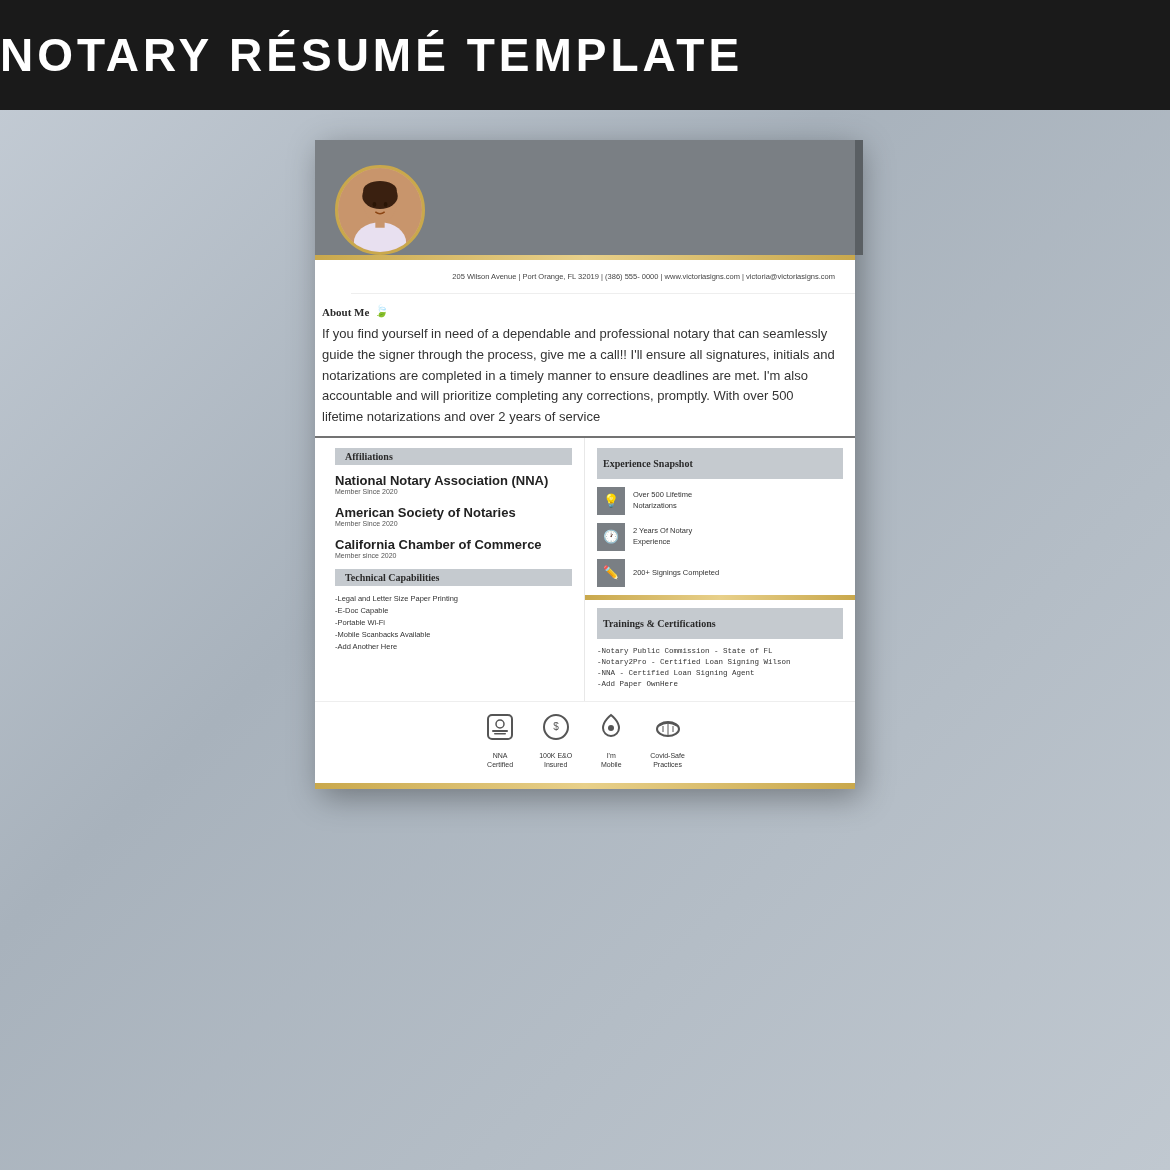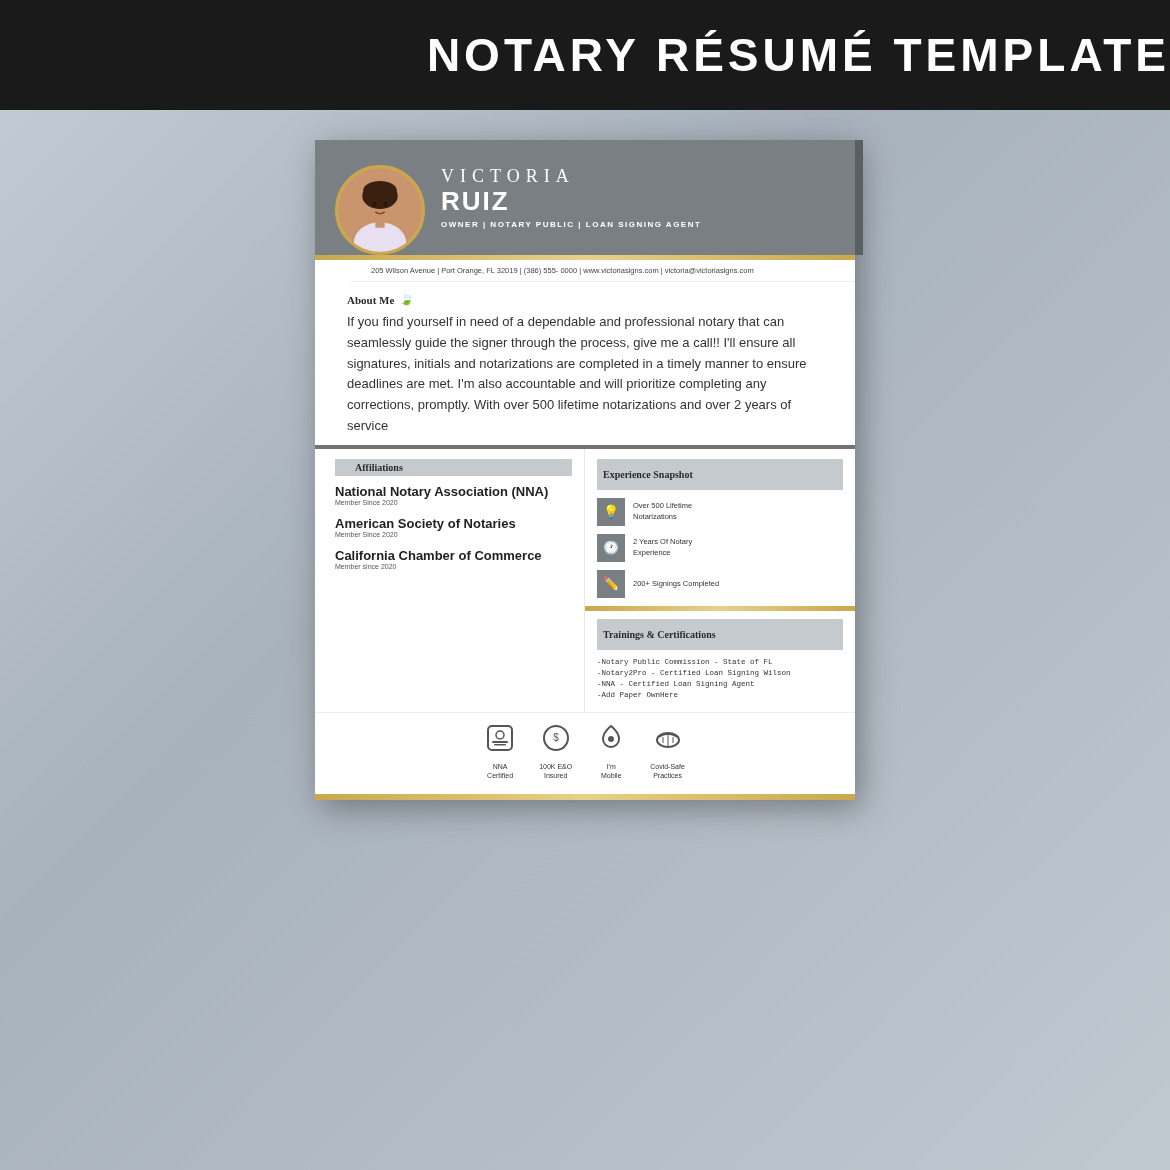--- a/index.html
+++ b/index.html
@@ -18,21 +18,21 @@
       top: 0; left: 0; right: 0; bottom: 0;
       background: linear-gradient(135deg, #c5cdd6 0%, #a8b2bc 40%, #c0c8d0 100%);
       z-index: 0;
     }
     .title-banner {
       position: relative;
       z-index: 1;
       width: 100%;
       background: #1a1a1a;
       color: white;
-      text-align: right;
+      text-align: left;
       padding: 28px 0;
       margin-bottom: 30px;
     }
     .title-banner h1 {
       font-family: Arial, Helvetica, sans-serif;
       font-size: 46px;
       font-weight: 700;
       letter-spacing: 4px;
       text-transform: uppercase;
     }
@@ -101,32 +101,32 @@
       margin-top: 4px;
       font-weight: 600;
     }
     .gold-bar {
       height: 5px;
       background: linear-gradient(90deg, #c9a84c, #e8d08a, #c9a84c);
       width: 100%;
     }
     .contact-bar {
       background: white;
-      padding: 6px 20px;
+      padding: 12px 20px;
       font-size: 7.5px;
       color: #444;
       font-family: Arial, sans-serif;
-      text-align: left;
+      text-align: right;
       border-bottom: 1px solid #eee;
       margin-left: 36px;
     }
     
     .about-section {
-      padding: 10px 20px 8px 32px;
-      border-bottom: 4px solid #737373;
+      padding: 10px 20px 8px 7px;
+      border-bottom: 2px solid #737373;
     }
     .section-heading {
       font-family: 'Palatino Linotype', Palatino, serif;
       font-size: 11px;
       font-weight: bold;
       color: #2a2a2a;
       margin-bottom: 5px;
       display: flex;
       align-items: center;
       gap: 5px;
@@ -150,21 +150,21 @@
     .col-right {
       width: 50%;
       padding: 10px 12px 10px 12px;
     }
     .col-section-title {
       font-family: 'Palatino Linotype', Palatino, serif;
       font-size: 10px;
       font-weight: bold;
       color: #2a2a2a;
       background: #c5cacf;
-      padding: 3px 20px;
+      padding: 3px 10px;
       margin-bottom: 8px;
       display: block;
     }
     .affiliation-item {
       margin-bottom: 10px;
     }
     .affil-name {
       font-size: 13px;
       font-weight: bold;
       color: #222;
@@ -296,25 +296,20 @@
         <ellipse cx="45" cy="24" rx="18" ry="10" fill="#3a2010"></ellipse>
         <ellipse cx="45" cy="30" rx="19" ry="14" fill="#3a2010"></ellipse>
 
         <rect x="40" y="54" width="10" height="10" fill="#c8956c"></rect>
 
         <ellipse cx="39" cy="39" rx="2" ry="2.5" fill="#2a1505"></ellipse>
         <ellipse cx="51" cy="39" rx="2" ry="2.5" fill="#2a1505"></ellipse>
         <path d="M40 47 Q45 51 50 47" stroke="#8B4513" stroke-width="1.5" fill="none"></path>
       </svg>
     </div>
-    <div class="header-text">
-      <div class="first-name">Victoria</div>
-      <div class="last-name">Ruiz</div>
-      <div class="title-line">Owner | Notary Public | Loan Signing Agent</div>
-    </div>
   </div>
 
   <div class="gold-bar"></div>
 
   <div class="contact-bar">
     <span>205 Wilson Avenue | Port Orange, FL 32019 | (386) 555- 0000 |</span>
     <span>www.victoriasigns.com | victoria@victoriasigns.com</span>
   </div>
 
   <div class="about-section">
@@ -341,20 +336,28 @@
           <div class="affil-name">American Society of Notaries</div>
           <div class="affil-sub">Member Since 2020</div>
         </div>
 
         <div class="affiliation-item">
           <div class="affil-name">California Chamber of Commerce</div>
           <div class="affil-sub">Member since 2020</div>
         </div>
       </div>
 
+      <div style="margin-top:10px;">
+        <span class="col-section-title">Technical Capabilities</span>
+        <div class="tech-item">-Legal and Letter Size Paper Printing</div>
+        <div class="tech-item">-E-Doc Capable</div>
+        <div class="tech-item">-Portable Wi-Fi</div>
+        <div class="tech-item">-Mobile Scanbacks Available</div>
+        <div class="tech-item">-Add Another Here</div>
+      </div>
 
     </div>
 
     <div class="col-right">
 
       <div>
         <span class="section-col-title-right">Experience Snapshot</span>
 
         <div class="exp-item">
           <div class="exp-icon-box">💡</div>

